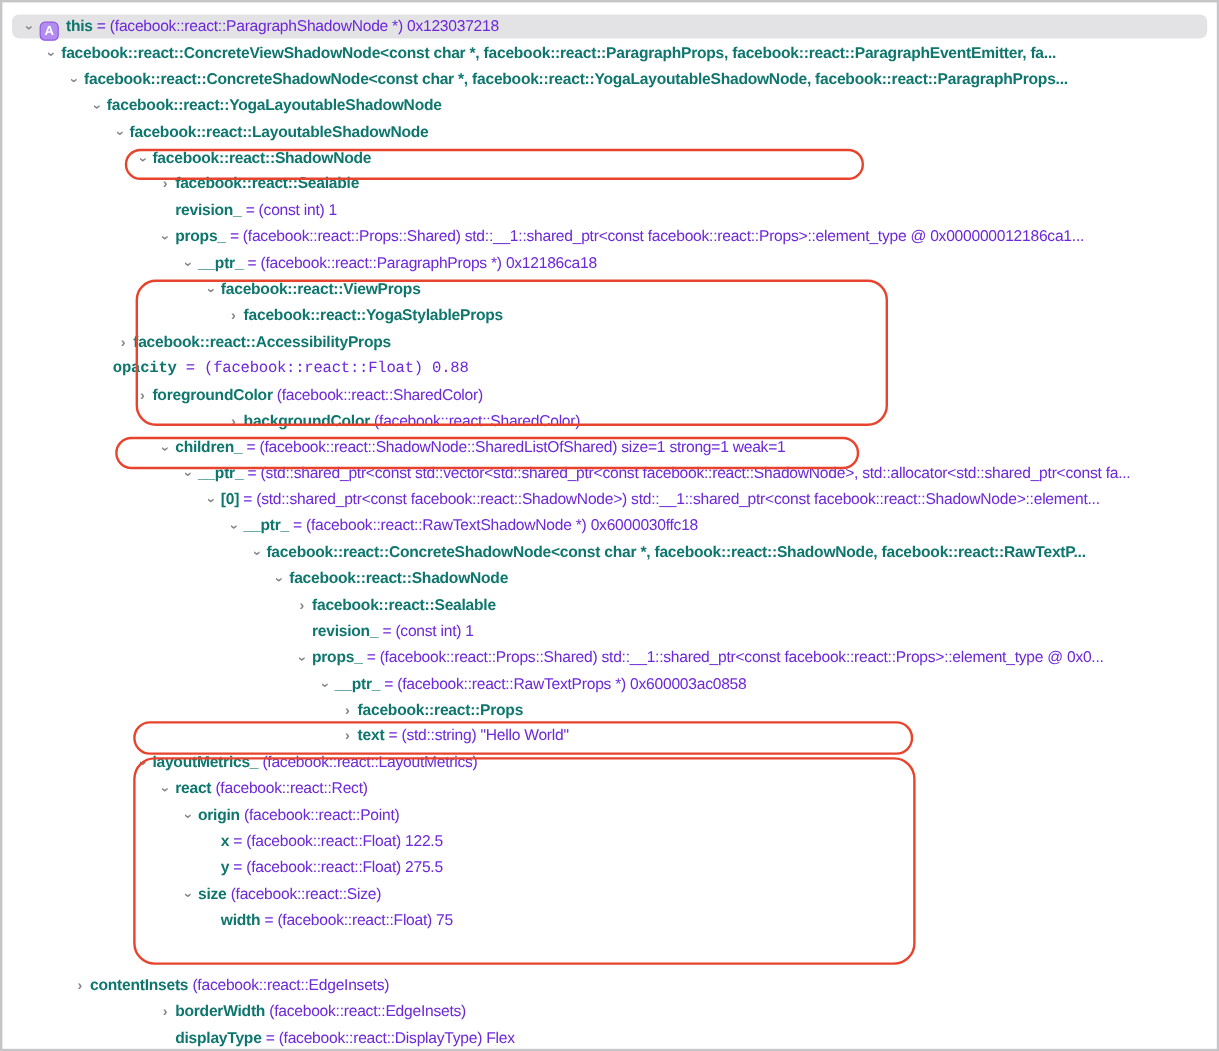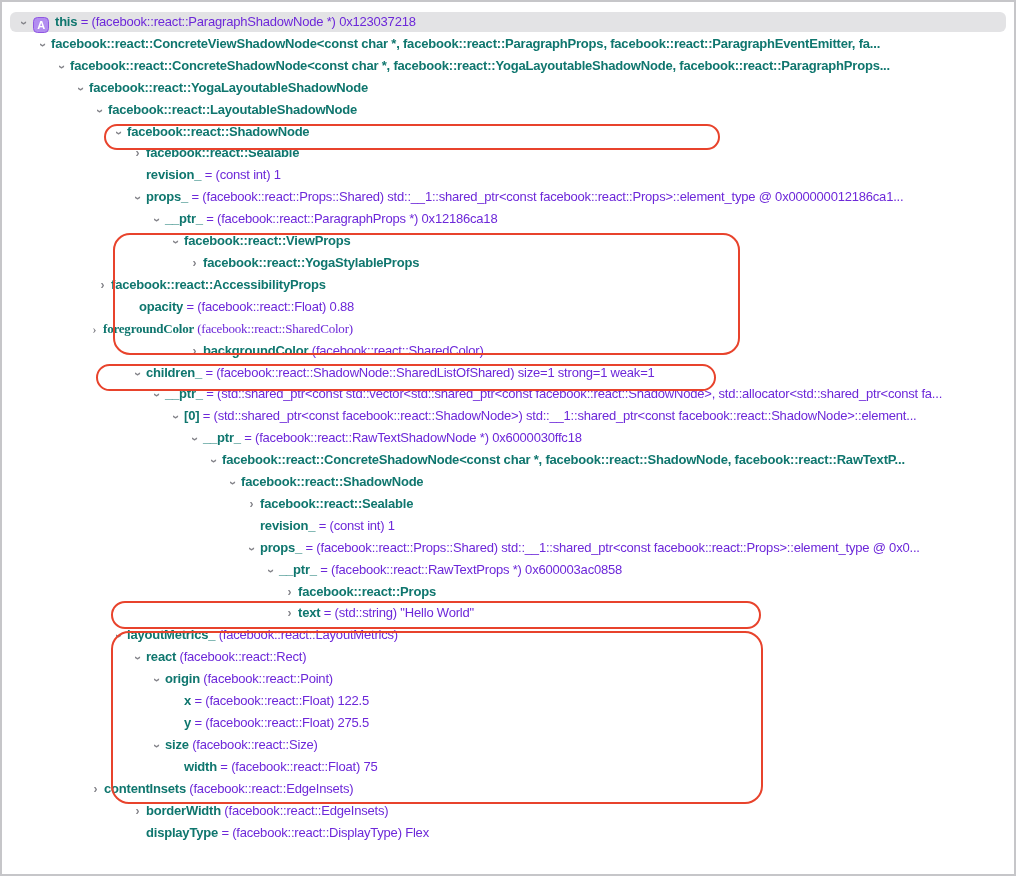--- a/index.html
+++ b/index.html
@@ -81,43 +81,43 @@
       <div class="row" style="padding-left: 70px;"><span class="chev down">›</span><span class="vname">facebook::react::YogaLayoutableShadowNode</span><span class="vrest"></span></div>
       <div class="row" style="padding-left: 89px;"><span class="chev down">›</span><span class="vname">facebook::react::LayoutableShadowNode</span><span class="vrest"></span></div>
       <div class="row" style="padding-left: 108px;"><span class="chev down">›</span><span class="vname">facebook::react::ShadowNode</span><span class="vrest"></span></div>
       <div class="row" style="padding-left: 127px;"><span class="chev right">›</span><span class="vname">facebook::react::Sealable</span><span class="vrest"></span></div>
       <div class="row" style="padding-left: 127px;"><span class="chev none">›</span><span class="vname">revision_</span><span class="vrest"> = (const int) 1</span></div>
       <div class="row" style="padding-left: 127px;"><span class="chev down">›</span><span class="vname">props_</span><span class="vrest"> = (facebook::react::Props::Shared) std::__1::shared_ptr&lt;const facebook::react::Props&gt;::element_type @ 0x000000012186ca1...</span></div>
       <div class="row" style="padding-left: 146px;"><span class="chev down">›</span><span class="vname">__ptr_</span><span class="vrest"> = (facebook::react::ParagraphProps *) 0x12186ca18</span></div>
       <div class="row" style="padding-left: 165px;"><span class="chev down">›</span><span class="vname">facebook::react::ViewProps</span><span class="vrest"></span></div>
       <div class="row" style="padding-left: 184px;"><span class="chev right">›</span><span class="vname">facebook::react::YogaStylableProps</span><span class="vrest"></span></div>
       <div class="row" style="padding-left: 92px;"><span class="chev right">›</span><span class="vname">facebook::react::AccessibilityProps</span><span class="vrest"></span></div>
-      <div class="row" style="padding-left: 120px;"><span class="chev none">›</span><span class="vname">opacity</span><span class="vrest"> = (facebook::react::Float) 0.88</span></div>
-      <div class="row" style="padding-left: 84px; font-family: Liberation Serif, serif;"><span class="chev right">›</span><span class="vname">foregroundColor</span><span class="vrest"> (facebook::react::SharedColor)</span></div>
+      <div class="row" style="padding-left: 75px; font-family: Liberation Mono, monospace;"><span class="chev none">›</span><span class="vname">opacity</span><span class="vrest"> = (facebook::react::Float) 0.88</span></div>
+      <div class="row" style="padding-left: 108px;"><span class="chev right">›</span><span class="vname">foregroundColor</span><span class="vrest"> (facebook::react::SharedColor)</span></div>
       <div class="row" style="padding-left: 184px;"><span class="chev right">›</span><span class="vname">backgroundColor</span><span class="vrest"> (facebook::react::SharedColor)</span></div>
       <div class="row" style="padding-left: 127px;"><span class="chev down">›</span><span class="vname">children_</span><span class="vrest"> = (facebook::react::ShadowNode::SharedListOfShared) size=1 strong=1 weak=1</span></div>
       <div class="row" style="padding-left: 146px;"><span class="chev down">›</span><span class="vname">__ptr_</span><span class="vrest"> = (std::shared_ptr&lt;const std::vector&lt;std::shared_ptr&lt;const facebook::react::ShadowNode&gt;, std::allocator&lt;std::shared_ptr&lt;const fa...</span></div>
       <div class="row" style="padding-left: 165px;"><span class="chev down">›</span><span class="vname">[0]</span><span class="vrest"> = (std::shared_ptr&lt;const facebook::react::ShadowNode&gt;) std::__1::shared_ptr&lt;const facebook::react::ShadowNode&gt;::element...</span></div>
       <div class="row" style="padding-left: 184px;"><span class="chev down">›</span><span class="vname">__ptr_</span><span class="vrest"> = (facebook::react::RawTextShadowNode *) 0x6000030ffc18</span></div>
       <div class="row" style="padding-left: 203px;"><span class="chev down">›</span><span class="vname">facebook::react::ConcreteShadowNode&lt;const char *, facebook::react::ShadowNode, facebook::react::RawTextP...</span><span class="vrest"></span></div>
       <div class="row" style="padding-left: 222px;"><span class="chev down">›</span><span class="vname">facebook::react::ShadowNode</span><span class="vrest"></span></div>
       <div class="row" style="padding-left: 241px;"><span class="chev right">›</span><span class="vname">facebook::react::Sealable</span><span class="vrest"></span></div>
       <div class="row" style="padding-left: 241px;"><span class="chev none">›</span><span class="vname">revision_</span><span class="vrest"> = (const int) 1</span></div>
       <div class="row" style="padding-left: 241px;"><span class="chev down">›</span><span class="vname">props_</span><span class="vrest"> = (facebook::react::Props::Shared) std::__1::shared_ptr&lt;const facebook::react::Props&gt;::element_type @ 0x0...</span></div>
       <div class="row" style="padding-left: 260px;"><span class="chev down">›</span><span class="vname">__ptr_</span><span class="vrest"> = (facebook::react::RawTextProps *) 0x600003ac0858</span></div>
       <div class="row" style="padding-left: 279px;"><span class="chev right">›</span><span class="vname">facebook::react::Props</span><span class="vrest"></span></div>
       <div class="row" style="padding-left: 279px;"><span class="chev right">›</span><span class="vname">text</span><span class="vrest"> = (std::string) "Hello World"</span></div>
       <div class="row" style="padding-left: 108px;"><span class="chev down">›</span><span class="vname">layoutMetrics_</span><span class="vrest"> (facebook::react::LayoutMetrics)</span></div>
       <div class="row" style="padding-left: 127px;"><span class="chev down">›</span><span class="vname">react</span><span class="vrest"> (facebook::react::Rect)</span></div>
       <div class="row" style="padding-left: 146px;"><span class="chev down">›</span><span class="vname">origin</span><span class="vrest"> (facebook::react::Point)</span></div>
       <div class="row" style="padding-left: 165px;"><span class="chev none">›</span><span class="vname">x</span><span class="vrest"> = (facebook::react::Float) 122.5</span></div>
       <div class="row" style="padding-left: 165px;"><span class="chev none">›</span><span class="vname">y</span><span class="vrest"> = (facebook::react::Float) 275.5</span></div>
       <div class="row" style="padding-left: 146px;"><span class="chev down">›</span><span class="vname">size</span><span class="vrest"> (facebook::react::Size)</span></div>
       <div class="row" style="padding-left: 165px;"><span class="chev none">›</span><span class="vname">width</span><span class="vrest"> = (facebook::react::Float) 75</span></div>
-      <div class="row" style="padding-left: 85px;"><span class="chev right">›</span><span class="vname">contentInsets</span><span class="vrest"> (facebook::react::EdgeInsets)</span></div>
+      <div class="row" style="padding-left: 56px; margin-top: 32px;"><span class="chev right">›</span><span class="vname">contentInsets</span><span class="vrest"> (facebook::react::EdgeInsets)</span></div>
       <div class="row" style="padding-left: 127px;"><span class="chev right">›</span><span class="vname">borderWidth</span><span class="vrest"> (facebook::react::EdgeInsets)</span></div>
       <div class="row" style="padding-left: 127px;"><span class="chev none">›</span><span class="vname">displayType</span><span class="vrest"> = (facebook::react::DisplayType) Flex</span></div>
     </div>
   <div class="annotations" id="annotations">
       <div class="annotation" style="left: 102px; top: 122px; width: 616px; height: 26px; border-radius: 13px;"></div>
       <div class="annotation" style="left: 111px; top: 231px; width: 627px; height: 122px; border-radius: 17px;"></div>
       <div class="annotation" style="left: 94px; top: 362px; width: 620px; height: 27px; border-radius: 14px;"></div>
       <div class="annotation" style="left: 109px; top: 599px; width: 650px; height: 28px; border-radius: 14px;"></div>
       <div class="annotation" style="left: 109px; top: 629px; width: 652px; height: 173px; border-radius: 18px;"></div>
     </div>

